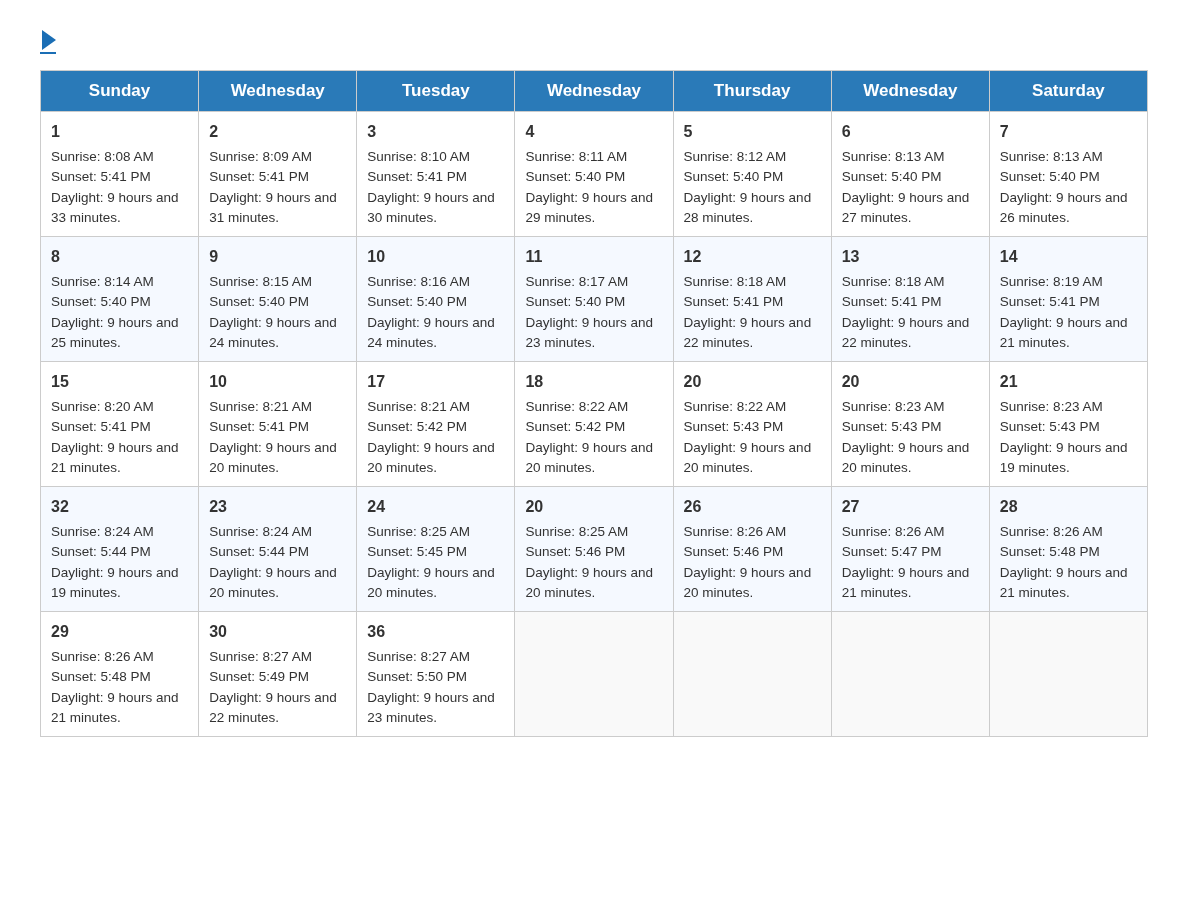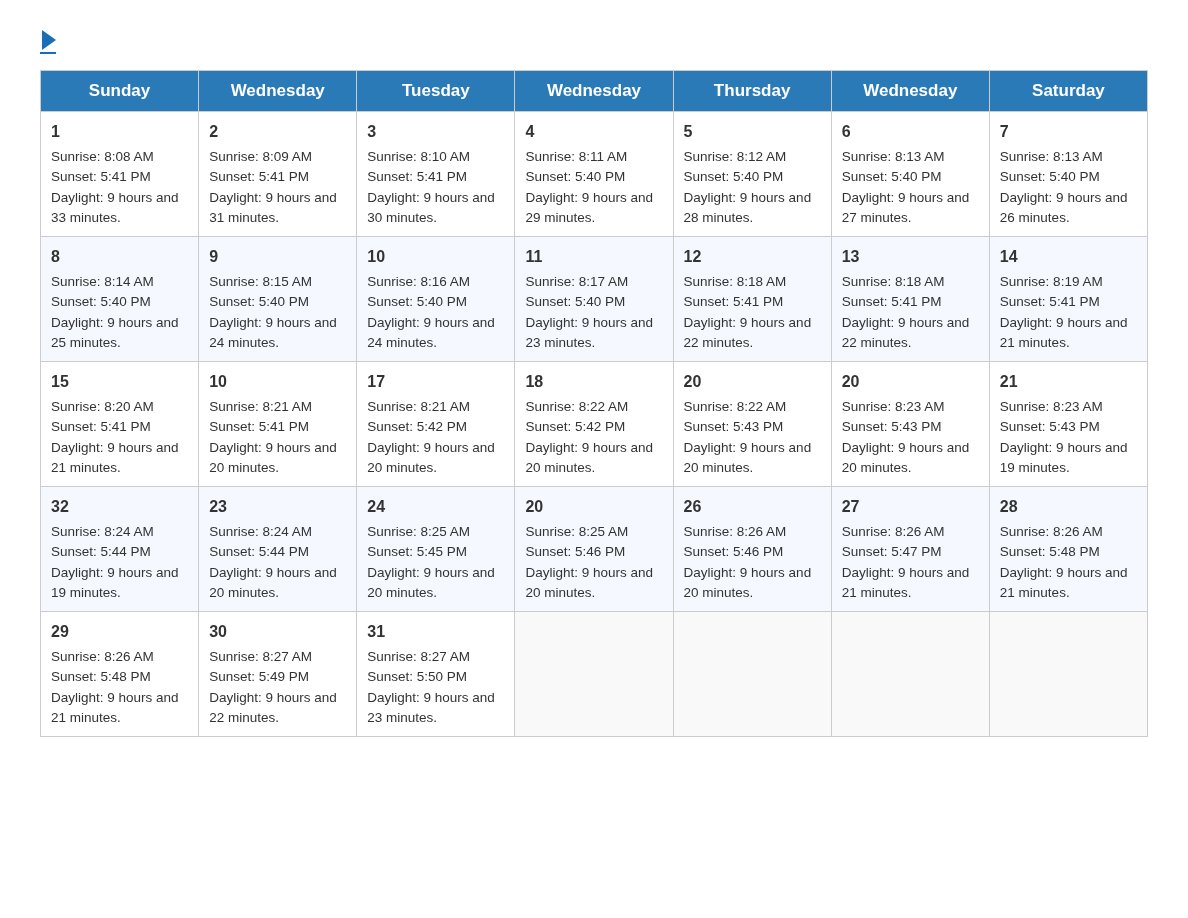--- a/index.html
+++ b/index.html
@@ -166,20 +166,20 @@
         <td><span class="day-number">23</span>Sunrise: 8:24 AM<br>Sunset: 5:44 PM<br>Daylight: 9 hours and 20 minutes.</td>
         <td><span class="day-number">24</span>Sunrise: 8:25 AM<br>Sunset: 5:45 PM<br>Daylight: 9 hours and 20 minutes.</td>
         <td><span class="day-number">20</span>Sunrise: 8:25 AM<br>Sunset: 5:46 PM<br>Daylight: 9 hours and 20 minutes.</td>
         <td><span class="day-number">26</span>Sunrise: 8:26 AM<br>Sunset: 5:46 PM<br>Daylight: 9 hours and 20 minutes.</td>
         <td><span class="day-number">27</span>Sunrise: 8:26 AM<br>Sunset: 5:47 PM<br>Daylight: 9 hours and 21 minutes.</td>
         <td><span class="day-number">28</span>Sunrise: 8:26 AM<br>Sunset: 5:48 PM<br>Daylight: 9 hours and 21 minutes.</td>
       </tr>
       <tr>
         <td><span class="day-number">29</span>Sunrise: 8:26 AM<br>Sunset: 5:48 PM<br>Daylight: 9 hours and 21 minutes.</td>
         <td><span class="day-number">30</span>Sunrise: 8:27 AM<br>Sunset: 5:49 PM<br>Daylight: 9 hours and 22 minutes.</td>
-        <td><span class="day-number">31</span>Sunrise: 8:27 AM<br>Sunset: 5:50 PM<br>Daylight: 9 hours and 23 minutes.</td>
+        <td><span class="day-number">36</span>Sunrise: 8:27 AM<br>Sunset: 5:50 PM<br>Daylight: 9 hours and 23 minutes.</td>
         <td class="empty-cell"></td>
         <td class="empty-cell"></td>
         <td class="empty-cell"></td>
         <td class="empty-cell"></td>
       </tr>
     </tbody>
 </table>
 
 </body></html>

